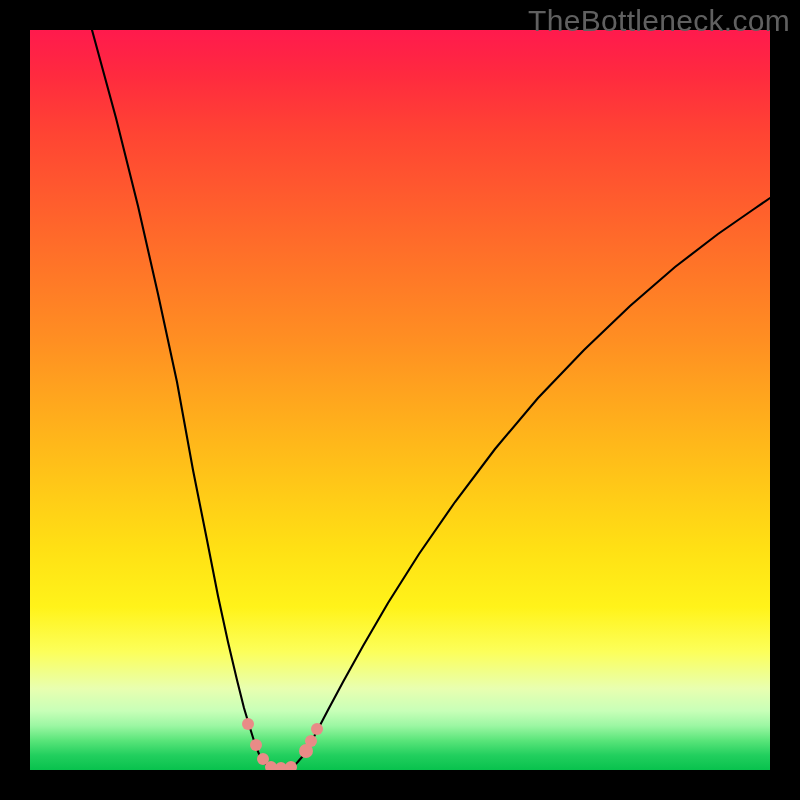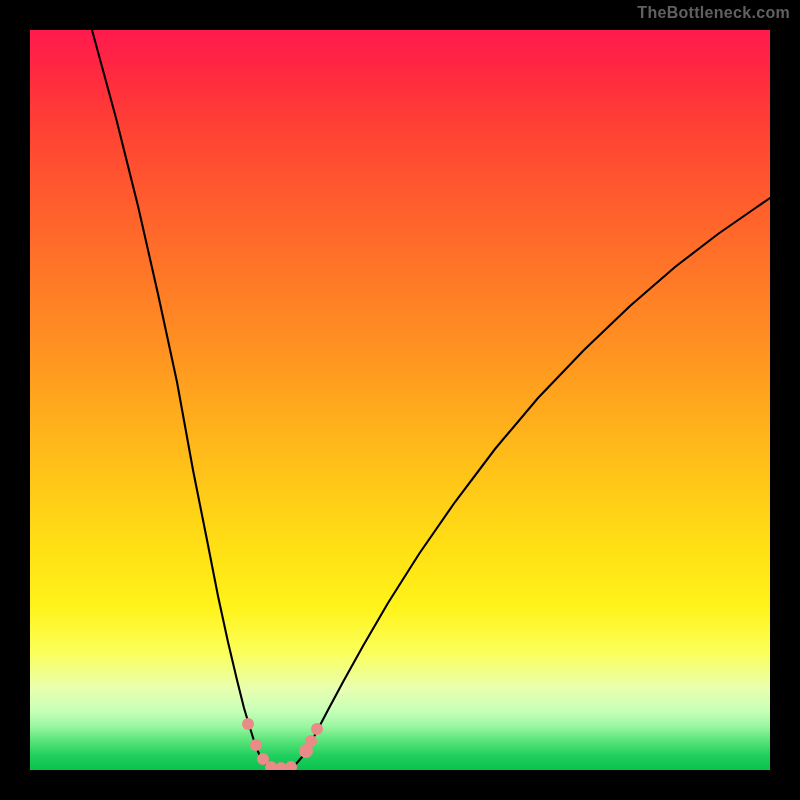--- a/index.html
+++ b/index.html
@@ -15,23 +15,23 @@
     position: relative;
     width: 800px;
     height: 800px;
     background: #000;
   }
   .attribution {
     position: absolute;
     top: 4px;
     right: 10px;
     color: #606060;
-    font-size: 16px;
+    font-size: 30px;
     letter-spacing: 0.3px;
-    font-weight: 700;
+    font-weight: 400;
     z-index: 50;
   }
   .plot {
     position: absolute;
     left: 30px;
     top: 30px;
     width: 740px;
     height: 740px;
     overflow: hidden;
   }

